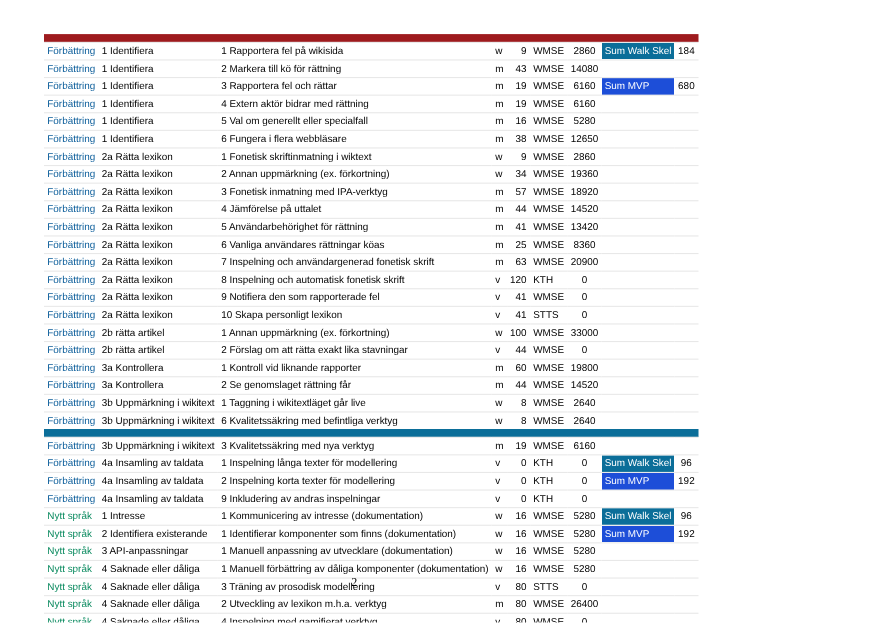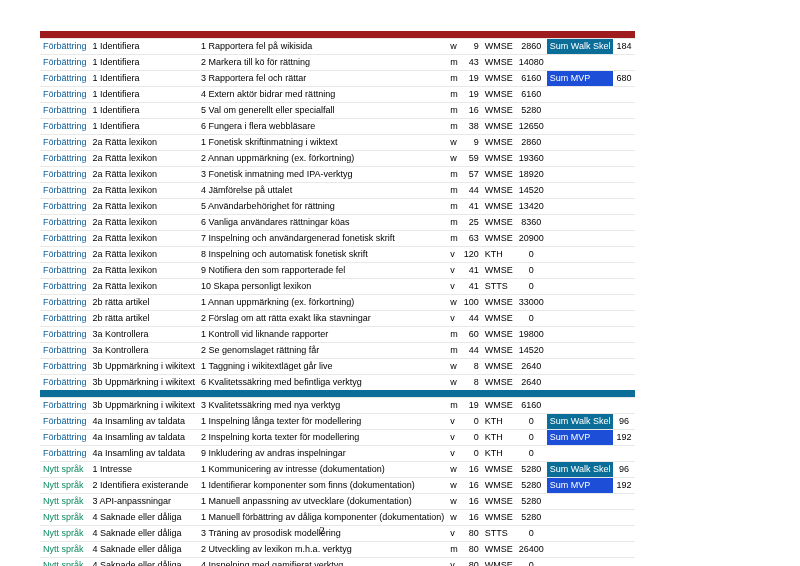--- a/index.html
+++ b/index.html
@@ -107,21 +107,21 @@
           <td class="c5">WMSE</td>
           <td class="c6">2860</td>
           <td class="c7"></td>
           <td class="c8"></td>
         </tr>
         <tr>
           <td class="c0">Förbättring</td>
           <td class="c1">2a Rätta lexikon</td>
           <td class="c2">2 Annan uppmärkning (ex. förkortning)</td>
           <td class="c3">w</td>
-          <td class="c4">59</td>
+          <td class="c4">34</td>
           <td class="c5">WMSE</td>
           <td class="c6">19360</td>
           <td class="c7"></td>
           <td class="c8"></td>
         </tr>
         <tr>
           <td class="c0">Förbättring</td>
           <td class="c1">2a Rätta lexikon</td>
           <td class="c2">3 Fonetisk inmatning med IPA-verktyg</td>
           <td class="c3">m</td>

